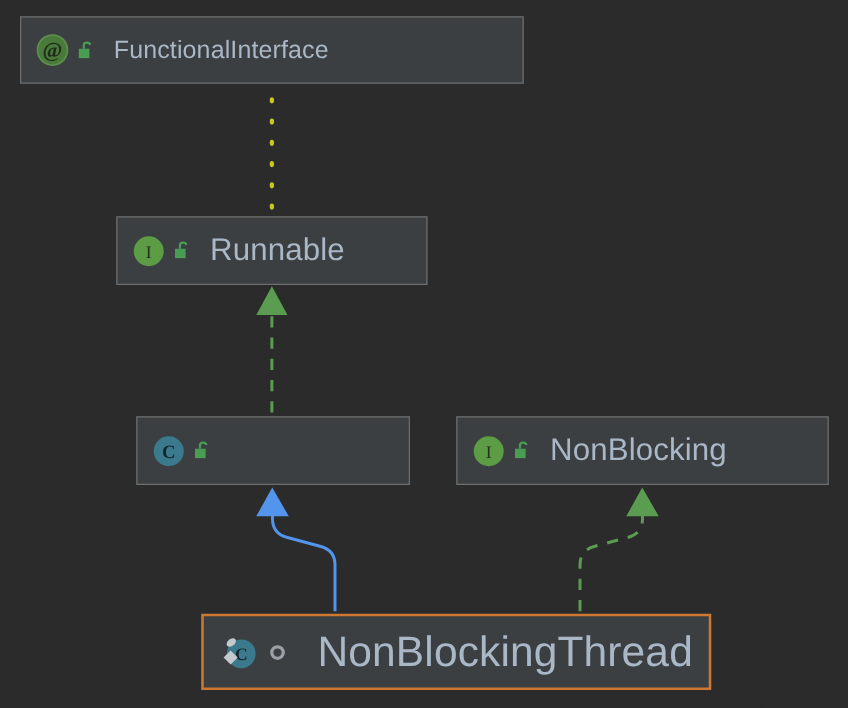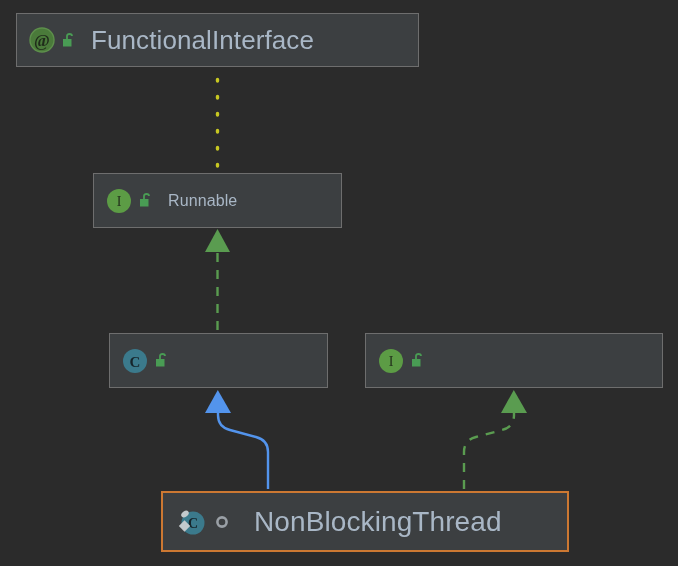--- a/index.html
+++ b/index.html
@@ -44,35 +44,35 @@
     flex: 0 0 auto;
   }
   .icon {
     display: block;
     flex: 0 0 auto;
   }
   .icon-type { margin-left: 12px; }
   .icon-vis  { margin-left: 5px; }
   .node-label {
     color: #a9b7c6;
-    font-size: 16px;
+    font-size: 25px;
     line-height: 1;
     white-space: nowrap;
     letter-spacing: 0.1px;
     margin-left: 14px;
     padding-right: 14px;
     flex: 1 1 auto;
   }
   #node-functional-interface { left: 16px;  top: 13px;  width: 403px; height: 54px; }
   #node-runnable            { left: 93px;  top: 173px; width: 249px; height: 55px; }
   #node-thread              { left: 109px; top: 333px; width: 219px; height: 55px; }
   #node-nonblocking         { left: 365px; top: 333px; width: 298px; height: 55px; }
   #node-nonblockingthread   { left: 161px; top: 491px; width: 408px; height: 61px; }
-  #node-nonblockingthread .node-label { font-size: 28px; margin-left: 22px; }
-  #node-functional-interface .node-label { font-size: 26px; }
+  #node-nonblockingthread .node-label { font-size: 34px; margin-left: 22px; }
+  #node-functional-interface .node-label { font-size: 20px; }
 </style>
 </head>
 <body>
 
 <div id="diagram">
 
   <svg id="edges" width="678" height="566" viewBox="0 0 678 566" xmlns="http://www.w3.org/2000/svg">
 
     <g>
       <line x1="217.5" y1="166" x2="217.5" y2="69" stroke="#c8c822" stroke-width="3.4" stroke-dasharray="1.6 15.4" stroke-linecap="round"></line>
@@ -140,20 +140,21 @@
     <span class="node-icons">
       <svg class="icon icon-type" width="26" height="26" viewBox="0 0 26 26">
         <circle cx="13" cy="13" r="12" fill="#5c9c45"></circle>
         <text x="13" y="18" text-anchor="middle" font-family="&quot;Liberation Serif&quot;, serif" font-size="14" fill="#23301c">I</text>
       </svg>
       <svg class="icon icon-vis" width="17" height="17" viewBox="0 0 17 17">
         <path d="M7 7 L7 4 Q7 2 9.5 2 Q12 2 12 4" fill="none" stroke="#499c54" stroke-width="1.8"></path>
         <rect x="3" y="7" width="8.5" height="7.5" fill="#499c54"></rect>
       </svg>
     </span>
+    <span class="node-label">NonBlocking</span>
   </div>
 
   <div class="node selected" id="node-nonblockingthread">
     <span class="node-icons">
       <svg class="icon icon-type" width="32" height="32" viewBox="0 0 32 32">
         <circle cx="18" cy="17" r="11.5" fill="#3b7a8c"></circle>
         <text x="18" y="22" text-anchor="middle" font-family="&quot;Liberation Serif&quot;, serif" font-size="14" font-weight="bold" fill="#16252b">C</text>
         <ellipse cx="10" cy="8" rx="4.2" ry="2.8" transform="rotate(-38 10 8)" fill="#c3c9cc"></ellipse>
         <rect x="5.5" y="16" width="8" height="8" transform="rotate(45 9.5 20)" fill="#c3c9cc"></rect>
       </svg>

